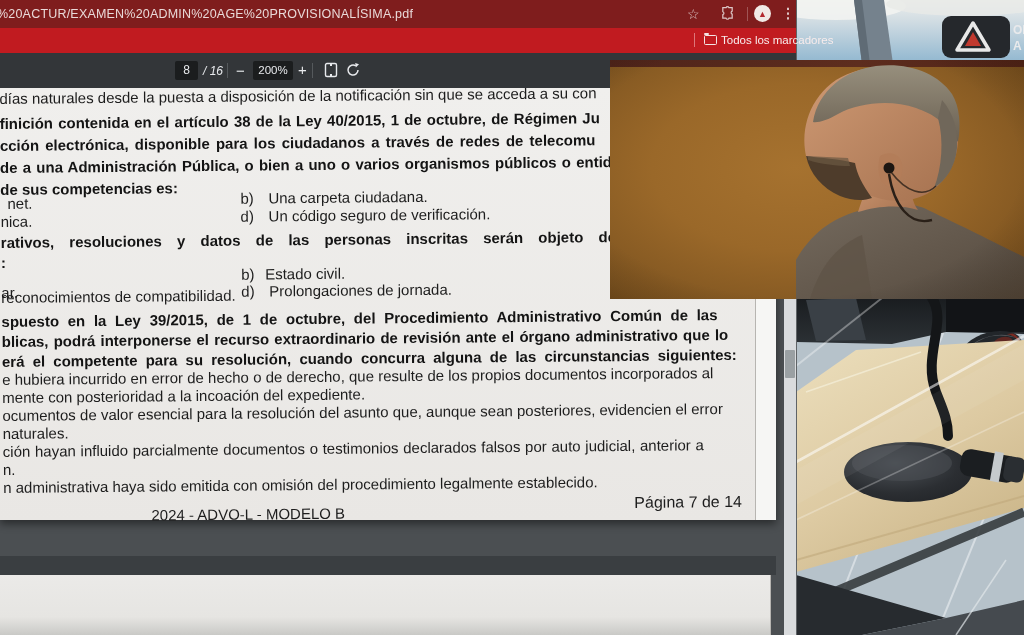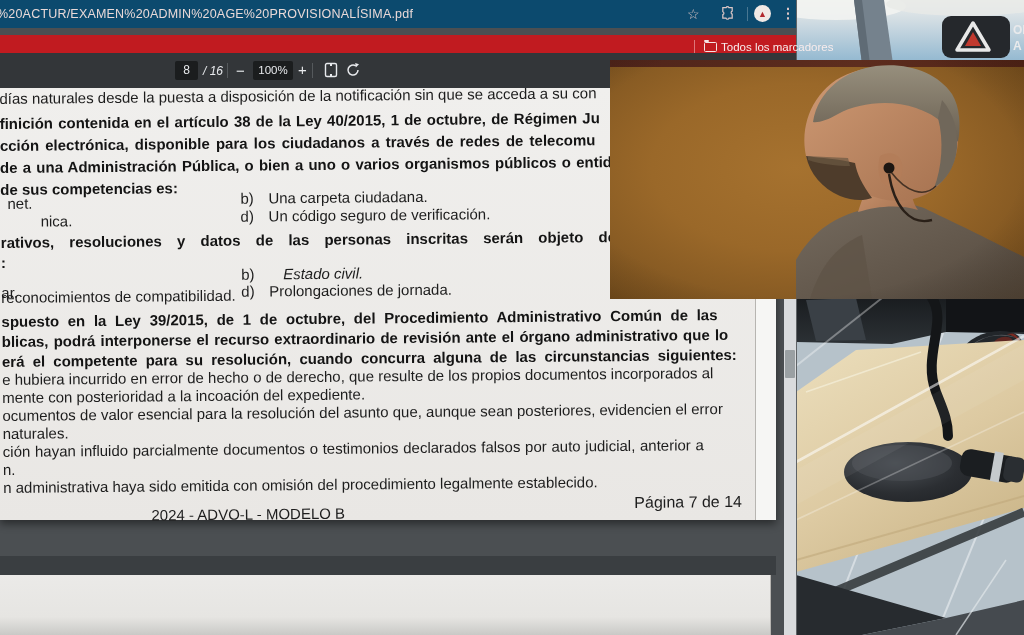--- a/index.html
+++ b/index.html
@@ -4,31 +4,31 @@
 <style>
   html,body{margin:0;padding:0;background:#202124;}
   #screen{position:relative;width:1024px;height:635px;overflow:hidden;
     font-family:"Liberation Sans",sans-serif;background:#b8c3cb;}
 
   
   #scene{position:absolute;left:796px;top:0;width:228px;height:635px;}
 
   
   #browser{position:absolute;left:0;top:0;width:796px;height:635px;background:#4b4f52;border-right:1px solid #5f6366;}
-  #topbar{position:absolute;left:0;top:0;width:100%;height:28px;background:#0c4a6e;}
+  #topbar{position:absolute;left:0;top:0;width:100%;height:28px;background:#7f1d1d;}
   #url-text{position:absolute;left:-3px;top:7px;font-size:12.5px;color:#e9d9d8;letter-spacing:.2px;white-space:nowrap;}
   .tb-ico{position:absolute;top:5px;color:#dcc6c6;font-size:14px;line-height:16px;}
   #star-ico{left:687px;top:6px;}
   #ext-ico{left:720px;top:6px;}
   #tb-sep{position:absolute;left:747px;top:7px;width:1px;height:14px;background:rgba(255,255,255,.25);}
   #avatar{position:absolute;left:754px;top:5px;width:17px;height:17px;border-radius:50%;background:#f1e9e5;
      display:flex;align-items:center;justify-content:center;font-size:9px;color:#b3282d;}
   #kebab{left:781px;top:5px;font-weight:bold;}
 
-  #bookmarksbar{position:absolute;left:0;top:28px;width:100%;height:25px;background:#c11b20;margin-top:7px;}
+  #bookmarksbar{position:absolute;left:0;top:28px;width:100%;height:25px;background:#c11b20;}
   #bm-sep{position:absolute;left:694px;top:5px;width:1px;height:14px;background:rgba(255,230,230,.45);}
   #bm-folder{position:absolute;left:704px;top:7px;width:11px;height:8px;border:1.4px solid #f4e4e4;border-radius:1.5px;}
   #bm-folder:before{content:"";position:absolute;left:-1px;top:-3.5px;width:4.5px;height:2px;background:#f4e4e4;border-radius:1px;}
   #bm-label{position:absolute;left:721px;top:6px;font-size:11.5px;color:#f8ecec;white-space:nowrap;}
 
   #pdf-toolbar{position:absolute;left:0;top:53px;width:100%;height:35px;background:#333639;}
   .pt{position:absolute;color:#e8eaed;font-size:12px;}
   #pg-box{left:175px;top:8px;width:23px;height:19px;background:#1b1d1e;border-radius:2px;text-align:center;line-height:19px;}
   #pg-total{left:203px;top:11px;font-style:italic;}
   .pt-sep{width:1px;height:15px;background:#55595c;top:10px;}
@@ -158,21 +158,21 @@
       <div id="bm-sep"></div>
       <div id="bm-folder"></div>
       <div id="bm-label">Todos los marcadores</div>
     </div>
 
     <div id="pdf-toolbar">
       <div id="pg-box" class="pt">8</div>
       <div id="pg-total" class="pt">/ 16</div>
       <div id="sep1" class="pt pt-sep"></div>
       <div id="minus-btn" class="pt">−</div>
-      <div id="zoom-box" class="pt">100%</div>
+      <div id="zoom-box" class="pt">200%</div>
       <div id="plus-btn" class="pt">+</div>
       <div id="sep2" class="pt pt-sep"></div>
       <svg id="fit-btn" class="pt" width="16" height="16" viewBox="0 0 16 16">
         <rect x="2.5" y="1.5" width="11" height="13" rx="1.5" fill="none" stroke="#e8eaed" stroke-width="1.4"></rect>
         <rect x="7" y="1" width="2" height="3" fill="#e8eaed"></rect>
           <rect x="7" y="12" width="2" height="3" fill="#e8eaed"></rect>
       </svg>
       <svg id="rot-btn" class="pt" width="16" height="16" viewBox="0 0 16 16">
         <path d="M13 8a5 5 0 1 1-2.2-4.1" fill="none" stroke="#e8eaed" stroke-width="1.5"></path>
         <polygon points="10.2,1 14,2.2 10.8,5.4" fill="#e8eaed"></polygon>
@@ -184,28 +184,28 @@
         <div id="page1-margin"></div>
         <div id="page1-content">
             <div class="pl" style="left: 2px; top: 2px;">días naturales desde la puesta a disposición de la notificación sin que se acceda a su con</div>
             <div class="pl b" style="left: 2px; top: 27px; word-spacing: 1px;">finición contenida en el artículo 38 de la Ley 40/2015, 1 de octubre, de Régimen Ju</div>
             <div class="pl b" style="left: 2px; top: 49px; word-spacing: 2px;">cción electrónica, disponible para los ciudadanos a través de redes de telecomu</div>
             <div class="pl b" style="left: 2px; top: 71px; word-spacing: 1px;">de a una Administración Pública, o bien a uno o varios organismos públicos o entida</div>
             <div class="pl b" style="left: 2px; top: 93px;">de sus competencias es:</div>
             <div class="pl" style="left: 2px; top: 107px; margin-left: 7px;">net.</div>
             <div class="pl" style="left: 242px; top: 104px;">b)</div>
             <div class="pl" style="left: 270px; top: 104px;">Una carpeta ciudadana.</div>
-            <div class="pl" style="left: 2px; top: 125px; padding-left: 40px;">nica.</div>
+            <div class="pl" style="left: 2px; top: 125px;">nica.</div>
             <div class="pl" style="left: 242px; top: 122px;">d)</div>
             <div class="pl" style="left: 270px; top: 122px;">Un código seguro de verificación.</div>
             <div class="pl b" style="left: 2px; top: 146px; word-spacing: 11px;">rativos, resoluciones y datos de las personas inscritas serán objeto de anotació</div>
             <div class="pl b" style="left: 2px; top: 166px;">:</div>
             <div class="pl" style="left: 2px; top: 184px; margin-top: 12px;">ar.</div>
             <div class="pl" style="left: 242px; top: 180px;">b)</div>
-            <div class="pl" style="left: 284px; top: 180px; font-style: italic;">Estado civil.</div>
+            <div class="pl" style="left: 266px; top: 180px;">Estado civil.</div>
             <div class="pl" style="left: 2px; top: 201px;">reconocimientos de compatibilidad.</div>
             <div class="pl" style="left: 242px; top: 197px;">d)</div>
             <div class="pl" style="left: 270px; top: 197px;">Prolongaciones de jornada.</div>
             <div class="pl b" style="left: 2px; top: 225px; word-spacing: 4.5px;">spuesto en la Ley 39/2015, de 1 de octubre, del Procedimiento Administrativo Común de las</div>
             <div class="pl b" style="left: 2px; top: 245px; word-spacing: 1px;">blicas, podrá interponerse el recurso extraordinario de revisión ante el órgano administrativo que lo</div>
             <div class="pl b" style="left: 2px; top: 265px; word-spacing: 4px;">erá el competente para su resolución, cuando concurra alguna de las circunstancias siguientes:</div>
             <div class="pl" style="left: 2px; top: 283px;">e hubiera incurrido en error de hecho o de derecho, que resulte de los propios documentos incorporados al</div>
             <div class="pl" style="left: 2px; top: 301px;">mente con posterioridad a la incoación del expediente.</div>
             <div class="pl" style="left: 2px; top: 319px;">ocumentos de valor esencial para la resolución del asunto que, aunque sean posteriores, evidencien el error</div>
             <div class="pl" style="left: 2px; top: 337px;">naturales.</div>

